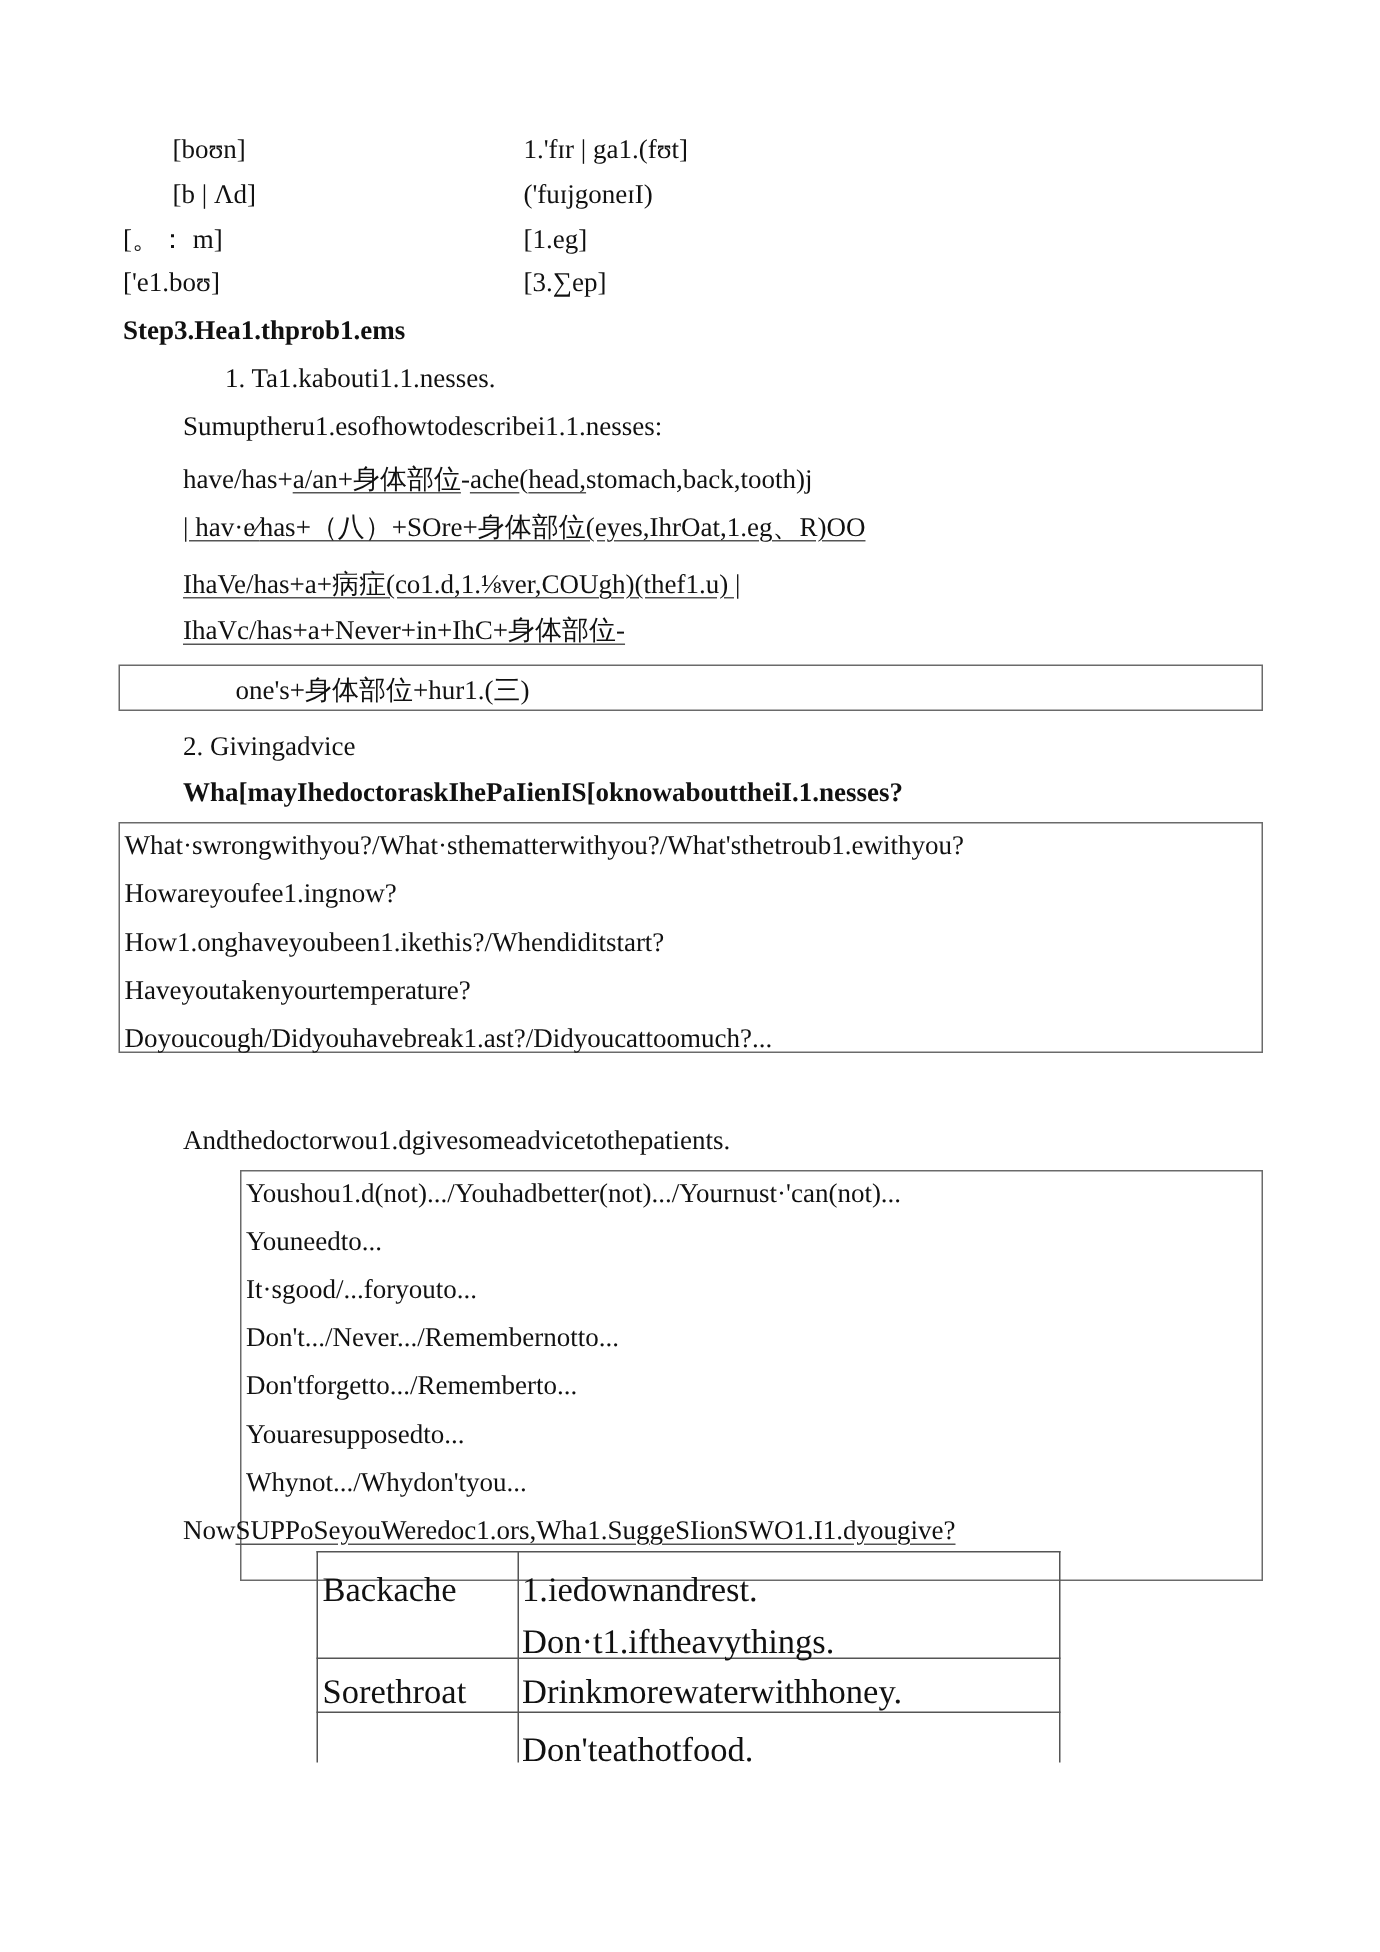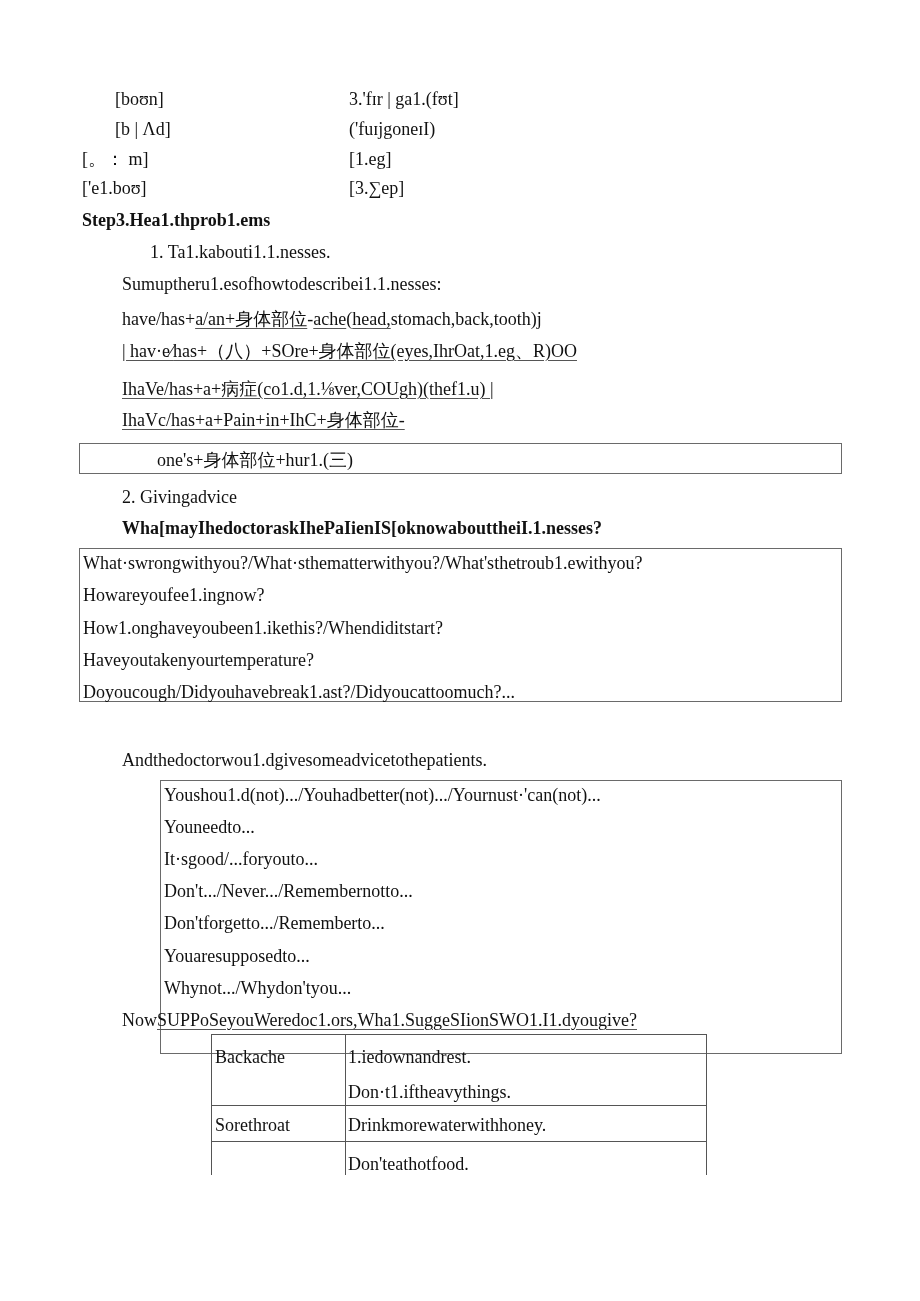--- a/index.html
+++ b/index.html
@@ -27,62 +27,62 @@
   .box-line {
     position: absolute;
     white-space: nowrap;
     line-height: 1;
   }
   table.sugg {
     position: absolute;
     left: 211px;
     top: 1034px;
     border-collapse: collapse;
-    font-size: 18px;
+    font-size: 23px;
   }
   table.sugg td {
     border: 1px solid #555;
     vertical-align: top;
     padding: 0;
   }
   table.sugg td.sym { width: 130px; padding-left: 3px; }
   table.sugg td.adv { width: 358px; padding-left: 2px; margin-left: 40px; }
   table.sugg .cell-line { height: 35px; line-height: 1; padding-top: 13px; box-sizing: border-box; }
   table.sugg .cell-line.first { padding-top: 13px; }
   table.sugg tr.open td { border-bottom: none; }
 </style>
 </head>
 <body>
 
 <div class="abs" style="left:115px; top:90px;">[boʊn]</div>
 <div class="abs" style="left:115px; top:120px;">[b | Λd]</div>
 <div class="abs" style="left:82px; top:150px;">[。： m]</div>
 <div class="abs" style="left:82px; top:179px;">['e1.boʊ]</div>
 
-<div class="abs" style="left:349px; top:90px;">3.'fɪr | ga1.(fʊt]</div>
+<div class="abs" style="left:349px; top:90px;">1.'fɪr | ga1.(fʊt]</div>
 <div class="abs" style="left:349px; top:120px;">('fuɪjgoneɪI)</div>
 <div class="abs" style="left:349px; top:150px;">[1.eg]</div>
 <div class="abs" style="left:349px; top:179px;">[3.∑ep]</div>
 
 <div class="abs bold" style="left:82px; top:211px;">Step3.Hea1.thprob1.ems</div>
 
 <div class="abs" style="left:122px; top:243px;margin-left:28px;">1.  Ta1.kabouti1.1.nesses.</div>
 <div class="abs" style="left:122px; top:275px;">Sumuptheru1.esofhowtodescribei1.1.nesses:</div>
 
 <div class="abs" style="left:122px; top:310px;">
   <span>have/has+</span><span class="ul">a/an+身体部位</span><span>-</span><span class="ul">ache</span><span>(</span><span class="ul">head,</span><span>stomach,back,tooth)j</span>
 </div>
 
 <div class="abs" style="left:122px; top:342px;">
   <span class="ul">| hav·e⁄</span><span class="ul">has+（八）+SOre+身体部位(eyes,IhrOat,1.eg、R)OO</span>
 </div>
 
 <div class="abs ul" style="left:122px; top:380px;">IhaVe/has+a+病症(co1.d,1.⅛ver,COUgh)(thef1.u) |</div>
 
-<div class="abs ul" style="left:122px; top:411px;">IhaVc/has+a+Pain+in+IhC+身体部位-</div>
+<div class="abs ul" style="left:122px; top:411px;">IhaVc/has+a+Never+in+IhC+身体部位-</div>
 
 <div class="box" style="left:79px; top:443px; width:763px; height:31px;">
   <div class="box-line" style="left:42px; top:7px;margin-left:35px;">one's+身体部位+hur1.(三)</div>
 </div>
 
 <div class="abs" style="left:122px; top:488px;">2.  Givingadvice</div>
 <div class="abs bold" style="left:122px; top:519px;">Wha[mayIhedoctoraskIhePaIienIS[oknowabouttheiI.1.nesses?</div>
 
 <div class="box" style="left:79px; top:548px; width:763px; height:154px;">
   <div class="box-line" style="left:3px; top:5px;">What·swrongwithyou?/What·sthematterwithyou?/What'sthetroub1.ewithyou?</div>

